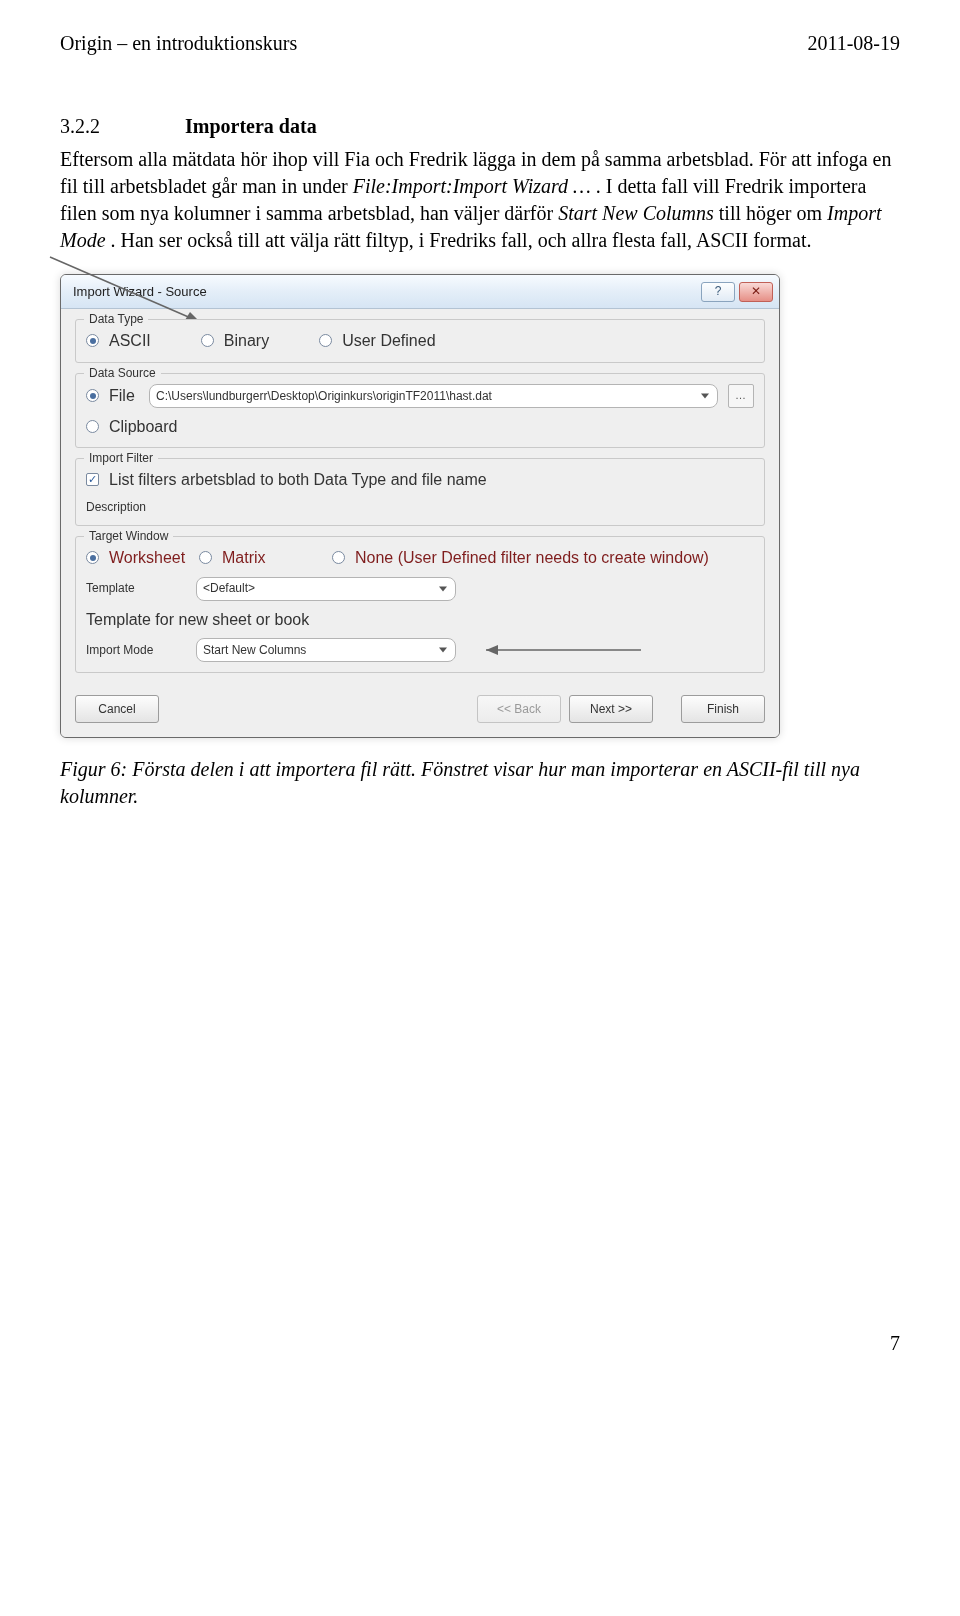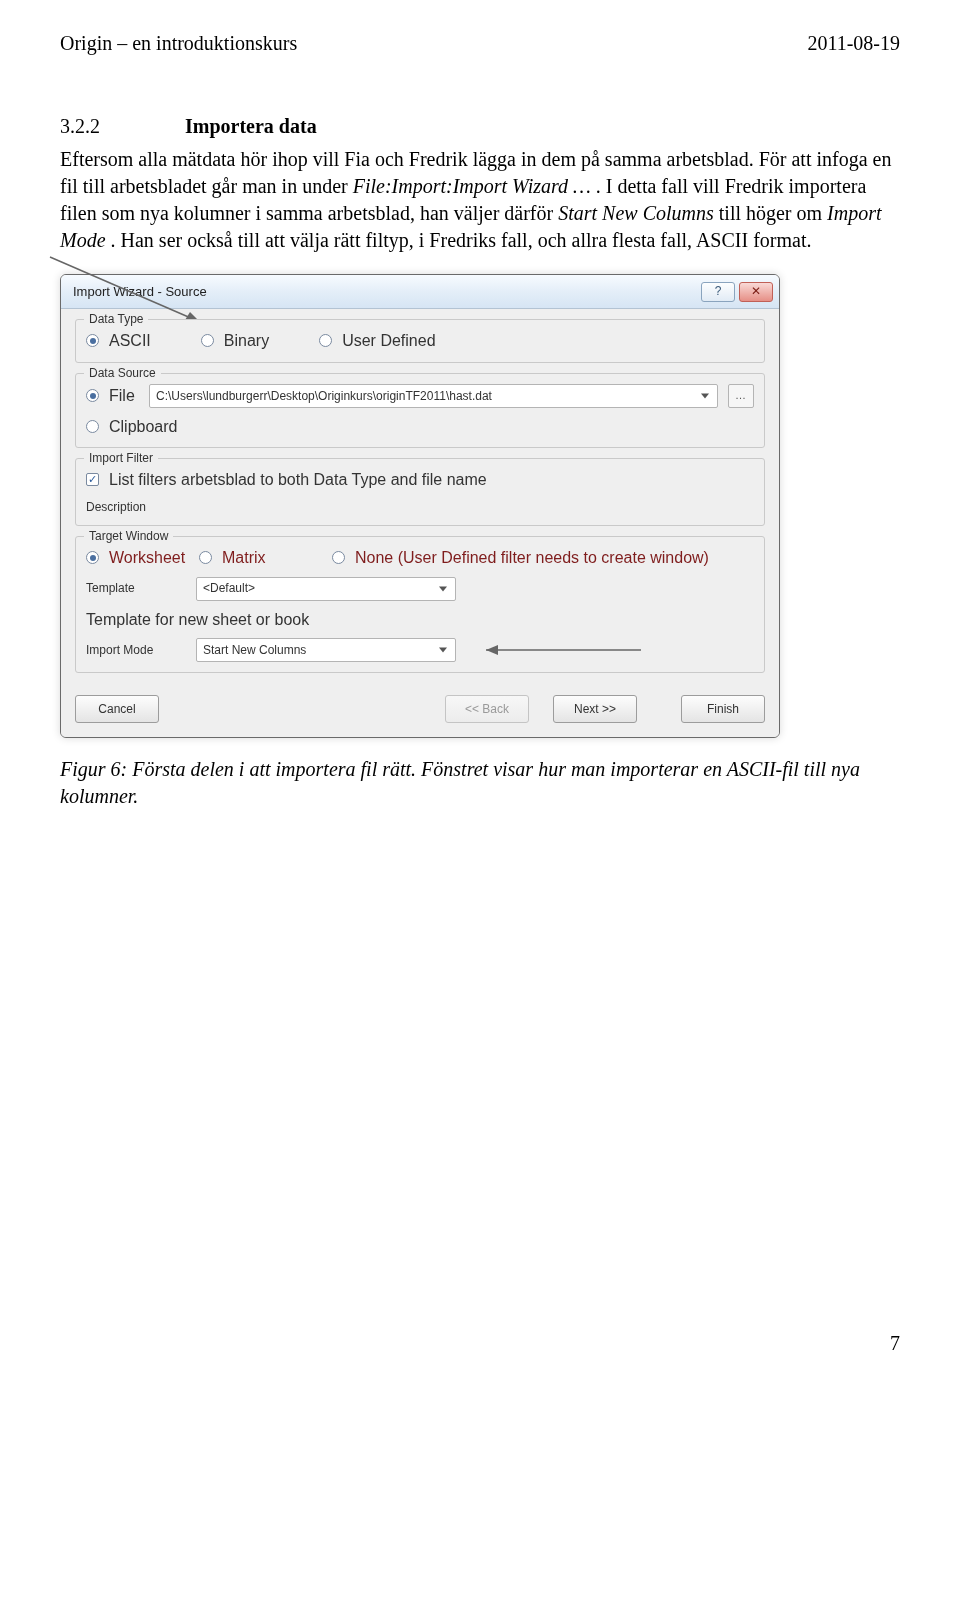--- a/index.html
+++ b/index.html
@@ -88,21 +88,21 @@
   .lbl.muted { color:#7f1d1d; }
   .txtfield {
     flex: 1;
     height: 24px;
     border: 1px solid #b4b4b4;
     background: #fff;
     padding: 0 6px;
     font-size: 12px;
     color: #333;
     display: flex; align-items: center;
-    border-radius: 2px;
+    border-radius: 8px;
   }
   .combo { position: relative; }
   .combo::after {
     content:"";
     position:absolute; right:8px; top:50%; transform:translateY(-50%);
     border-left:4px solid transparent; border-right:4px solid transparent;
     border-top:5px solid #555;
   }
   .mini-btn {
     width: 26px; height: 24px;
@@ -112,21 +112,21 @@
   }
   .field-lbl { width: 170px; font-size:12px; color:#333; }
   .field-lbl.short { width: 100px; }
   .arrow {
     position: relative;
     height: 0;
   }
   .arrow svg { position:absolute; }
 
   .btn-row {
-    display:flex; gap:24px; align-items:flex-end;
+    display:flex; gap:8px; align-items:flex-end;
     padding: 0 14px 14px 14px;
     background:#efefef;
   }
   .btn {
     height: 28px; min-width: 84px;
     border: 1px solid #9c9c9c; border-radius: 3px;
     background: linear-gradient(to bottom,#fdfdfd,#e4e4e4);
     font-size:12px; color:#333;
     display:flex; align-items:center; justify-content:center;
     padding: 0 12px;

